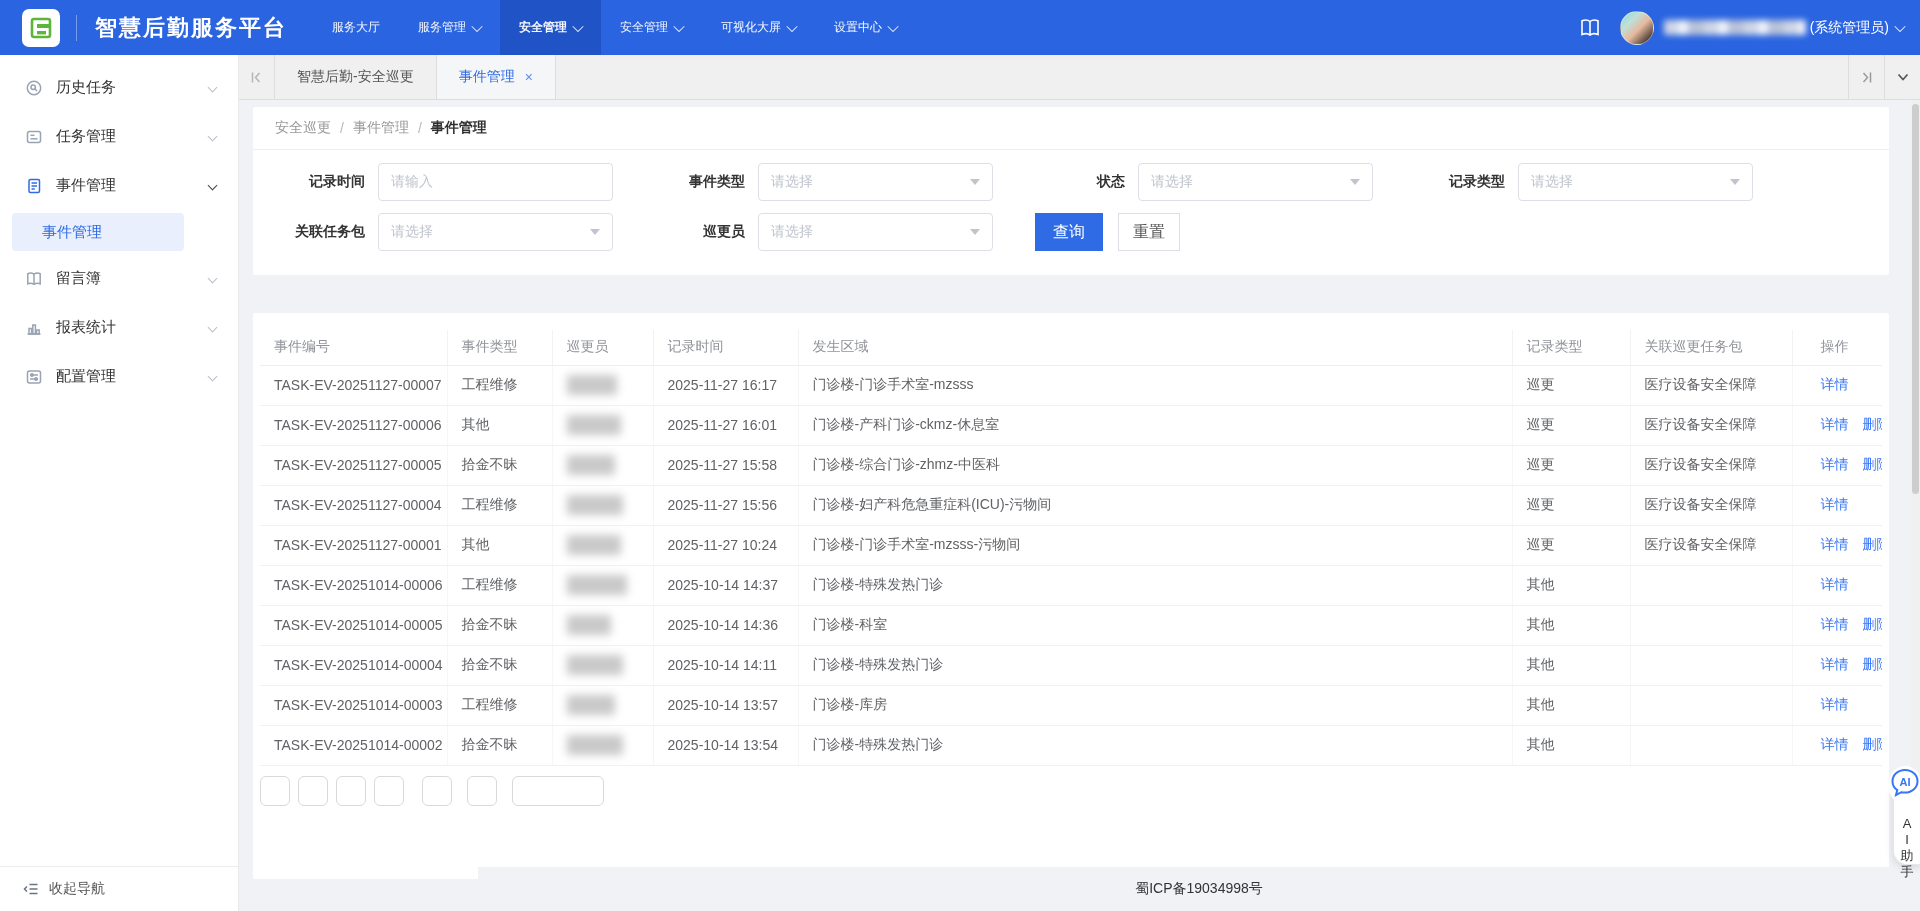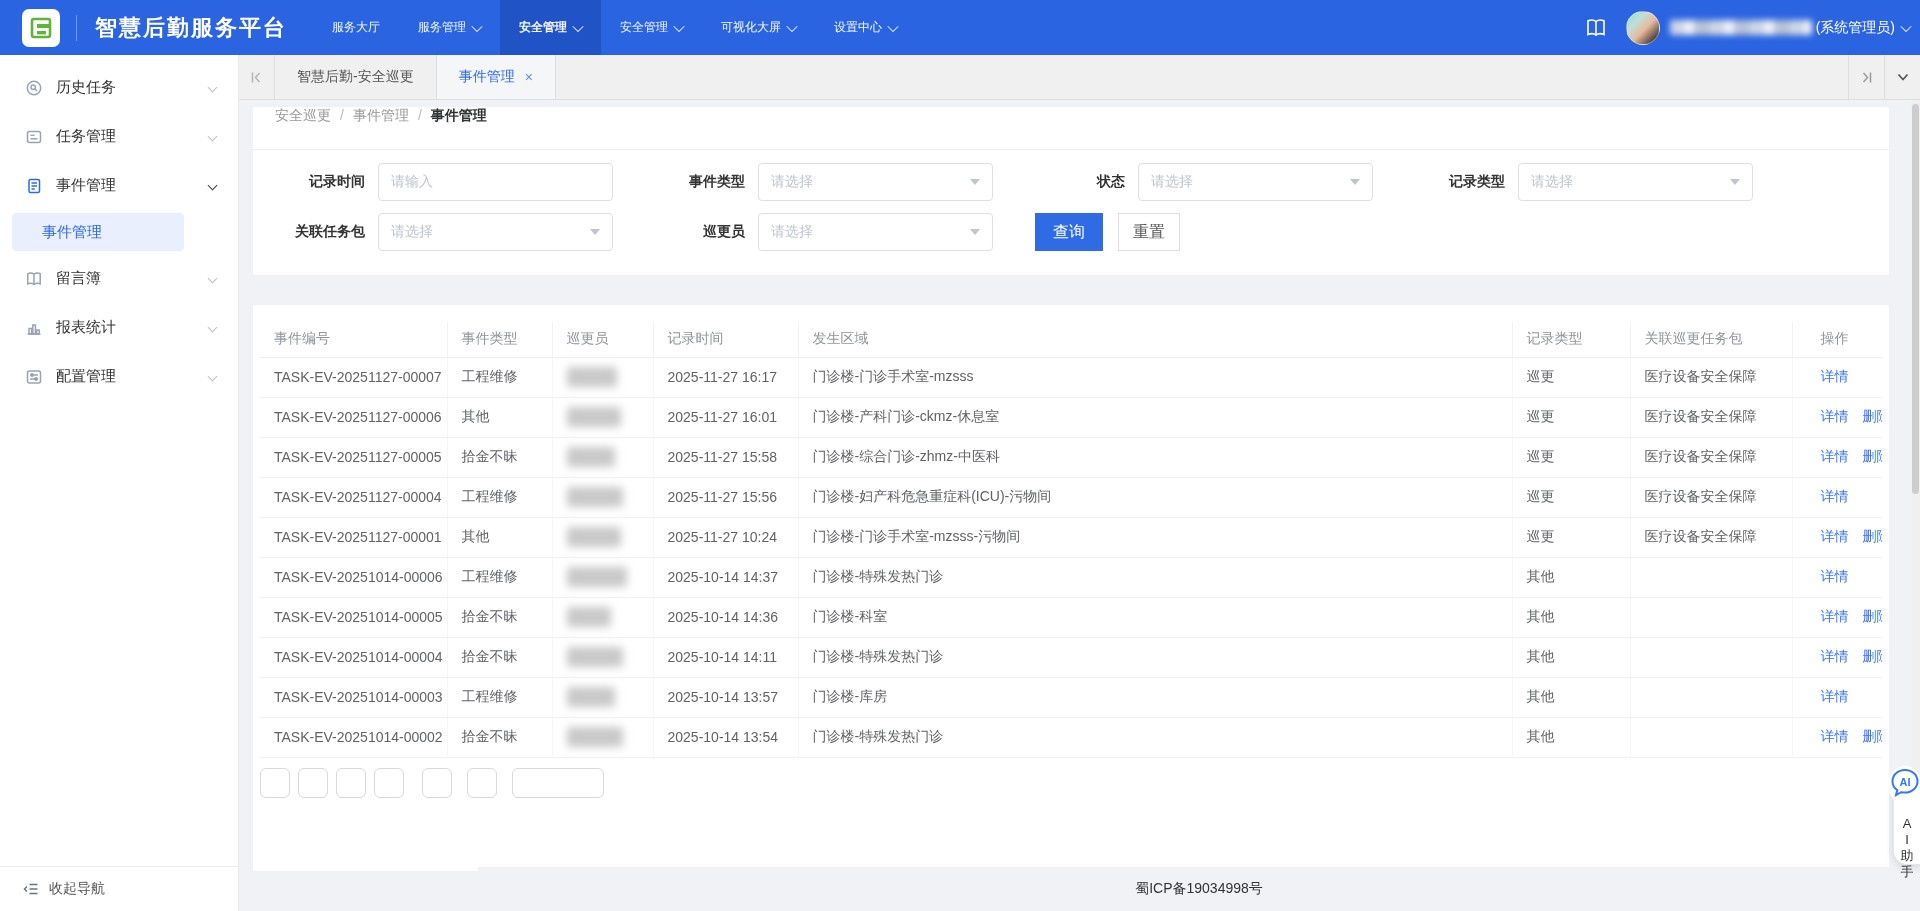--- a/index.html
+++ b/index.html
@@ -13,21 +13,21 @@
     display:flex; align-items:center; justify-content:center; flex:none; }
   .nav-divider { width:1px; height:26px; background:rgba(255,255,255,.35); margin-right:18px; }
   .nav-title { font-size:22px; font-weight:bold; letter-spacing:2px; margin-right:26px; white-space:nowrap; }
   .nav-menu { display:flex; height:55px; align-items:stretch; }
   .nav-item { display:flex; align-items:center; padding:0 19px; font-size:12px; cursor:pointer;
     color:rgba(255,255,255,.96); white-space:nowrap; }
   .nav-item.active { background:#1f53c6; font-weight:bold; }
   .chev { width:8px; height:8px; border-right:1.6px solid rgba(255,255,255,.85);
     border-bottom:1.6px solid rgba(255,255,255,.85); transform:rotate(45deg) translate(-1px,-1px);
     display:inline-block; margin-left:7px; }
-  .nav-right { margin-left:auto; display:flex; align-items:center; padding-right:10px; }
+  .nav-right { margin-left:auto; display:flex; align-items:center; padding-right:16px; }
   .book-icon { margin-right:18px; display:flex; cursor:pointer; }
   .avatar { width:34px; height:34px; border-radius:50%; overflow:hidden; margin-right:10px; flex:none;
     background:linear-gradient(135deg,#8fd8cc 0%,#bfe0da 30%,#e7b99c 55%,#51413c 85%);
     filter:blur(.4px); border:1px solid rgba(255,255,255,.4); }
   .blur-user { width:142px; height:15px; border-radius:2px; margin-right:4px;
     background:repeating-linear-gradient(90deg,#cfd6e6 0 14px,#eef1f8 14px 24px,#b9c2d8 24px 40px);
     filter:blur(3px); }
   .user-suffix { font-size:14px; white-space:nowrap; }
 
   
@@ -56,42 +56,42 @@
   .tab-btn.right { border-right:none; border-left:1px solid #ddd; color:#8a8a8a; }
   .tab { display:flex; align-items:center; padding:0 22px; font-size:14px; color:#555;
     border-right:1px solid #ddd; cursor:pointer; white-space:nowrap; }
   .tab.active { color:#2e6be5; background:#f5f6f8; }
   .tab .close { margin-left:10px; color:#5d8df0; font-size:14px; }
   .tab-spacer { flex:1; }
 
   
   .panel { background:#fff; border-radius:2px; margin:0 31px 0 14px; }
   .panel-filters { margin-top:7px; }
-  .breadcrumb { height:43px; display:flex; padding-left:22px;
+  .breadcrumb { height:43px; display:flex; align-items:center; padding-left:22px;
     border-bottom:1px solid #ebeef5; font-size:14px; color:#999; }
   .breadcrumb .bc-item { cursor:pointer; }
   .breadcrumb .sep { margin:0 9px; color:#b9b9b9; }
   .breadcrumb .bc-item.current { color:#303133; font-weight:600; cursor:default; }
   .filter-area { padding:13px 0 24px 0; }
   .f-row { display:flex; align-items:center; margin-bottom:12px; }
   .f-row:last-child { margin-bottom:0; }
   .f-group { width:380px; display:flex; align-items:center; flex:none; }
   .f-label { width:112px; text-align:right; margin-right:13px; font-size:14px; font-weight:600; color:#333; }
   .f-control { width:235px; height:38px; border:1px solid #dcdfe6; border-radius:4px; background:#fff;
     display:flex; align-items:center; padding:0 12px; font-size:14px; color:#bfc4cc; cursor:pointer; position:relative; }
   .f-control .ph { flex:1; }
   .caret { width:0; height:0; border-left:5px solid transparent; border-right:5px solid transparent;
     border-top:6px solid #c0c4cc; }
   .btn { height:38px; border-radius:0; font-size:16px; display:inline-flex; align-items:center;
     justify-content:center; cursor:pointer; }
   .btn-primary { width:68px; background:#2e6be5; color:#fff; border:none; margin-left:22px; }
   .btn-plain { width:62px; background:#fff; color:#555; border:1px solid #dcdfe6; margin-left:15px; }
 
   
-  .panel-table { margin-top:30px; height:566px; overflow:hidden; padding:17px 7px 0 7px; position:relative; }
+  .panel-table { margin-top:38px; height:566px; overflow:hidden; padding:17px 7px 0 7px; position:relative; }
   table { border-collapse:collapse; table-layout:fixed; width:1622px; }
   th { height:35px; font-size:14px; font-weight:normal; color:#909399; text-align:left;
     padding:0 0 0 14px; border-bottom:1px solid #ebeef5; border-right:1px solid #f1f2f4;
     background:#fff; white-space:nowrap; overflow:hidden; }
   th:last-child, td:last-child { border-right:none;padding-left:28px; }
   td { height:40px; font-size:14px; color:#606266; padding:0 0 0 14px; border-bottom:1px solid #f0f1f3;
     border-right:1px solid #f5f6f8; white-space:nowrap; overflow:hidden; }
   .blur-name { height:20px; border-radius:2px; background:#c9c9c9; filter:blur(4px); }
   .link { color:#3a76f5; cursor:pointer; margin-right:14px; }
   .link:last-child { margin-right:0; }

